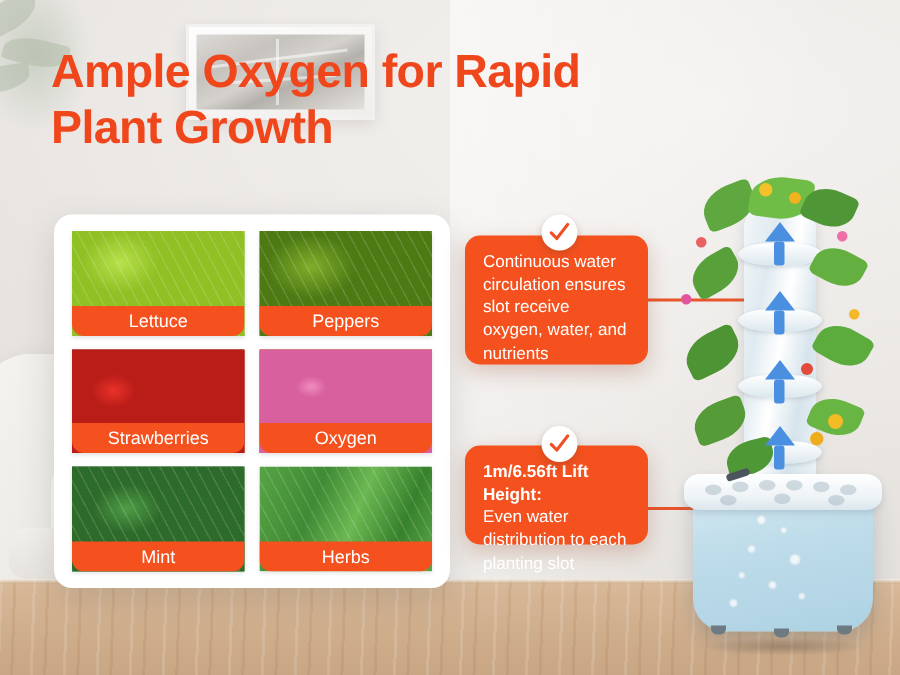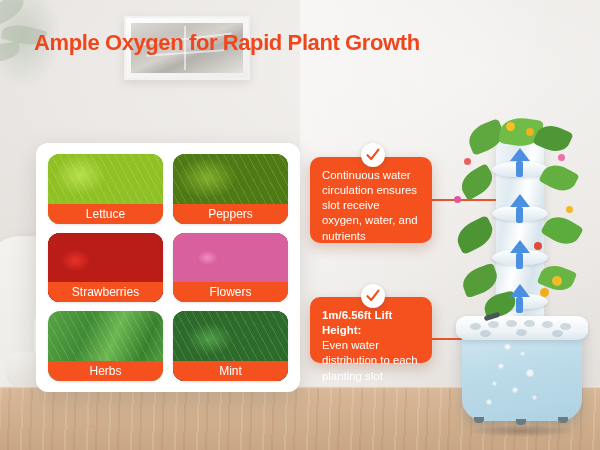--- a/index.html
+++ b/index.html
@@ -74,37 +74,37 @@
     border-radius:50%;
   }
   .plant-leaf{
     position:absolute;background:rgba(176,188,170,.55);border-radius:60% 10% 60% 10%;
   }
 
   
   .headline{
     position:absolute;left:34px;top:30px;width:420px;
     color:#f0461c;
-    font-size:22px;font-weight:bold;line-height:1.18;
+    font-size:31px;font-weight:bold;line-height:1.18;
     letter-spacing:-.4px;
   }
 
   
   .plant-card{
     position:absolute;left:36px;top:143px;width:264px;height:249px;
     background:#ffffff;border-radius:12px;
     box-shadow:0 8px 22px rgba(110,100,92,.22);
   }
   .grid{
     position:absolute;left:12px;top:11px;width:240px;height:227px;
     display:grid;grid-template-columns:1fr 1fr;grid-template-rows:1fr 1fr 1fr;
     gap:9px 10px;
   }
   .tile{
-    position:relative;border-radius:12px;overflow:hidden;
+    position:relative;border-radius:0;overflow:hidden;
     box-shadow:0 1px 3px rgba(0,0,0,.12);
   }
   .tile-img{position:absolute;inset:0;}
   .tile-label{
     position:absolute;left:0;right:0;bottom:0;height:20px;
     background:#f4511e;
     color:#ffffff;font-size:12px;line-height:20px;text-align:center;
     border-radius:0 0 8px 8px;
   }
   
@@ -266,35 +266,35 @@
         <div class="tile-label">Peppers</div>
       </div>
 
       <div class="tile">
         <div class="tile-img tx-straw"></div>
         <div class="tile-label">Strawberries</div>
       </div>
 
       <div class="tile">
         <div class="tile-img tx-flower"></div>
-        <div class="tile-label">Flowers</div>
+        <div class="tile-label">Oxygen</div>
+      </div>
+
+      <div class="tile">
+        <div class="tile-img tx-mint">
+            <div class="veins"></div>
+          </div>
+        <div class="tile-label">Mint</div>
       </div>
 
       <div class="tile">
         <div class="tile-img tx-herb">
             <div class="veins"></div>
           </div>
         <div class="tile-label">Herbs</div>
-      </div>
-
-      <div class="tile">
-        <div class="tile-img tx-mint">
-            <div class="veins"></div>
-          </div>
-        <div class="tile-label">Mint</div>
       </div>
 
     </div>
   </div>
 
   <div class="lead l1"></div>
   <div class="dot d1"></div>
   <div class="lead l2"></div>
   <div class="dot d2"></div>
 

